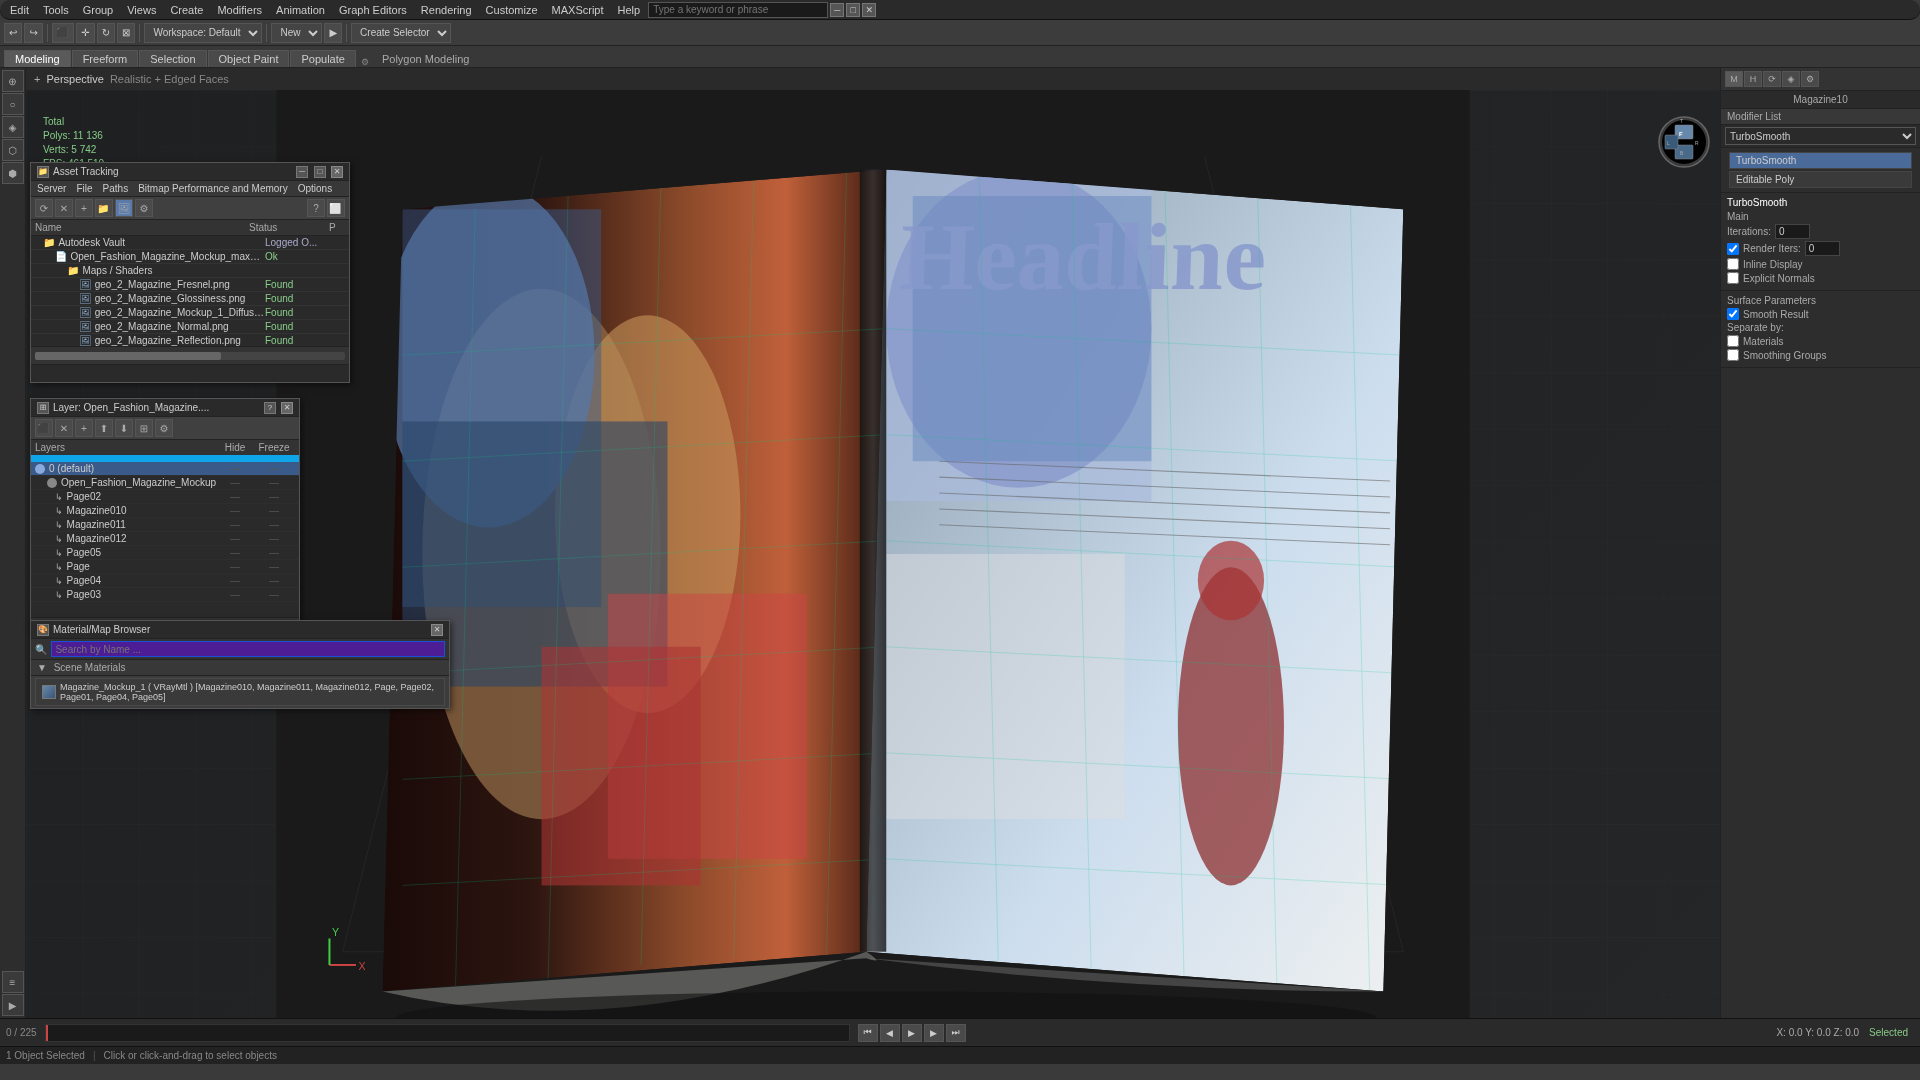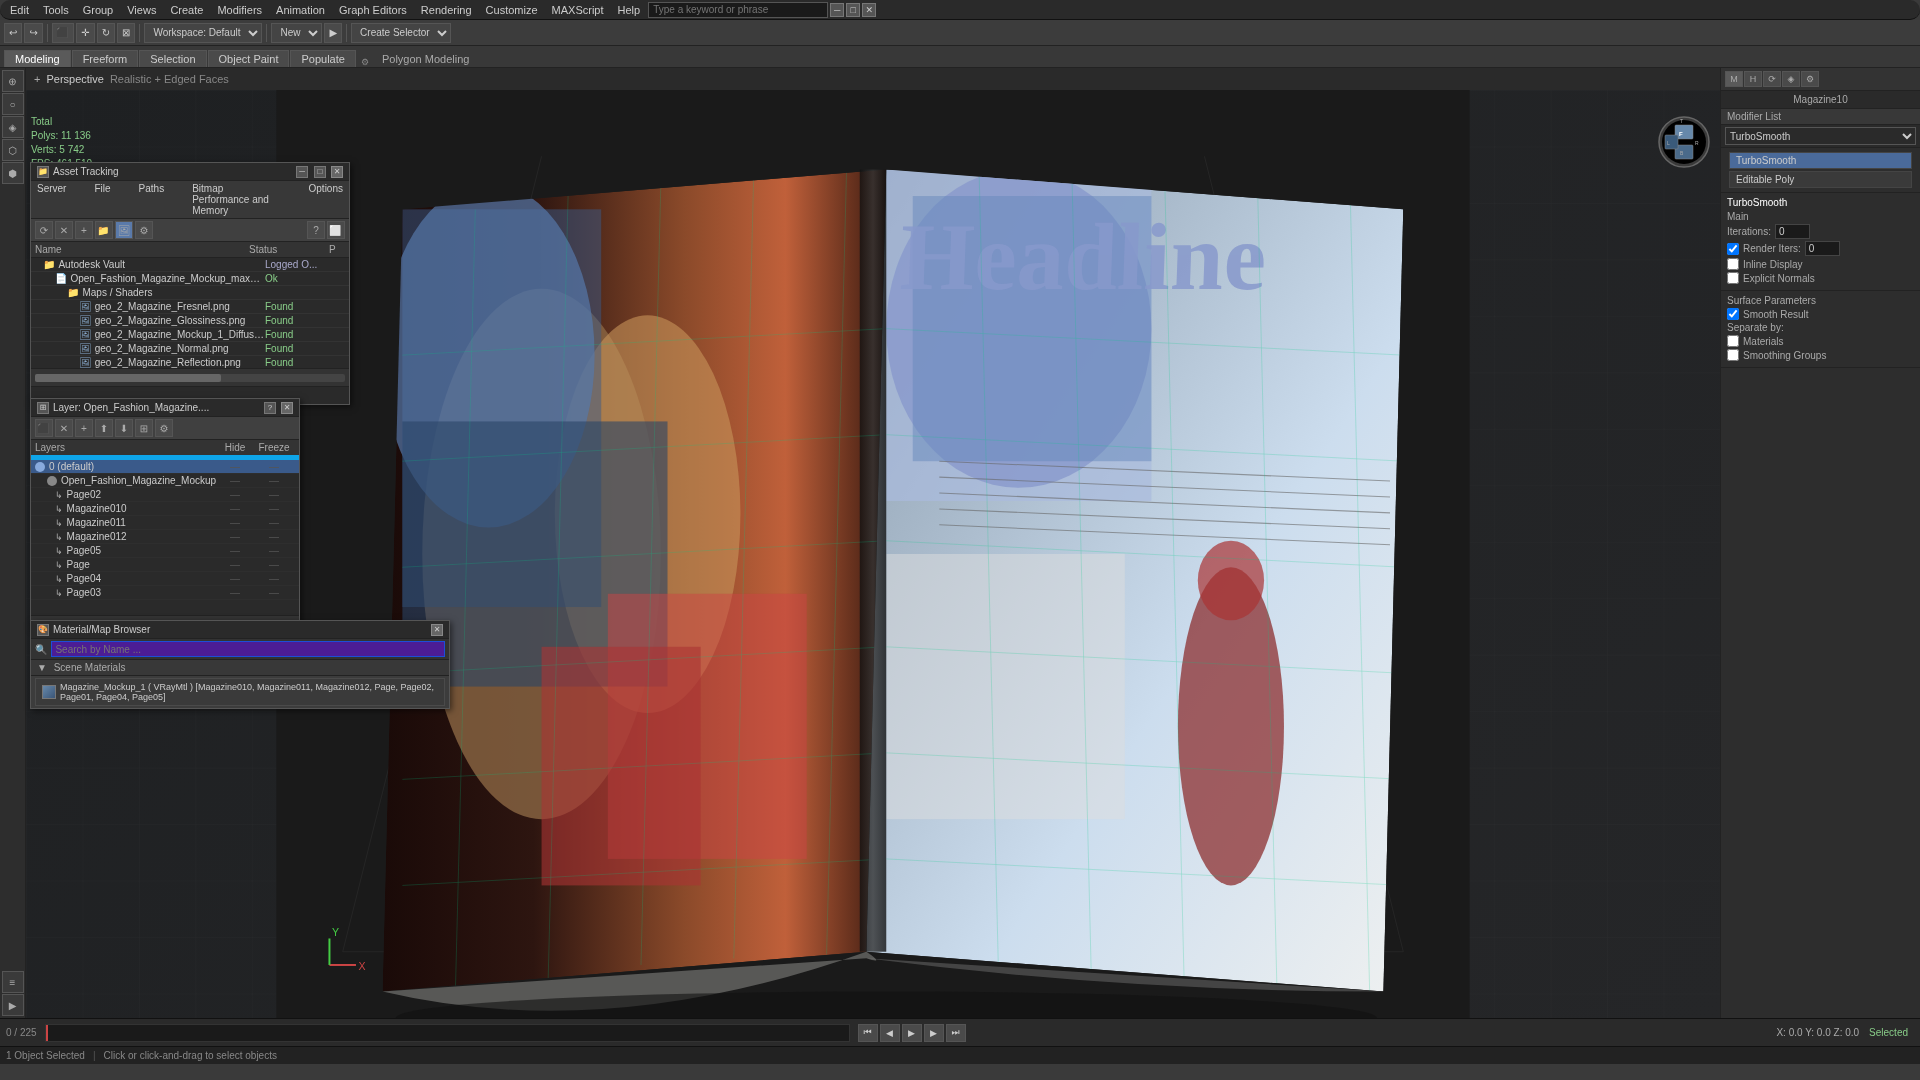--- a/index.html
+++ b/index.html
@@ -200,21 +200,21 @@
       font-size: 10px;
       padding: 2px 8px;
       cursor: pointer;
     }
     .rp-radio { margin-right: 4px; }
 
     
     .stats-panel {
       position: absolute;
       top: 25px;
-      left: 5px;
+      left: 17px;
       color: #88cc88;
       font-size: 10px;
       line-height: 1.4;
     }
 
     
     .floating-panel {
       position: absolute;
       background: #3c3c3c;
       border: 1px solid #555;
@@ -254,21 +254,21 @@
     }
 
     
     .asset-panel {
       top: 162px;
       left: 30px;
       width: 320px;
     }
     .asset-menu-bar {
       display: flex;
-      gap: 28px;
+      gap: 10px;
       padding: 2px 6px;
       background: #383838;
       border-bottom: 1px solid #222;
     }
     .asset-menu-item {
       font-size: 10px;
       color: #ccc;
       cursor: pointer;
     }
     .asset-toolbar {
@@ -361,21 +361,21 @@
     .layer-tb-btn {
       width: 18px; height: 18px;
       background: #4a4a4a;
       border: 1px solid #555;
       display: flex; align-items: center; justify-content: center;
       font-size: 10px; color: #aaa; cursor: pointer;
     }
     .layer-table-header {
       display: flex;
       background: #333;
-      border-bottom: 5px solid #0ea5e9;
+      border-bottom: 7px solid #0ea5e9;
       padding: 2px 4px;
     }
     .layer-col-name { flex: 1; font-size: 10px; color: #aaa; }
     .layer-col-hide { width: 36px; font-size: 10px; color: #aaa; text-align: center; }
     .layer-col-freeze { width: 42px; font-size: 10px; color: #aaa; text-align: center; }
     .layer-tree {
       background: #2a2a2a;
       height: 155px;
       overflow-y: auto;
       font-size: 10px;

